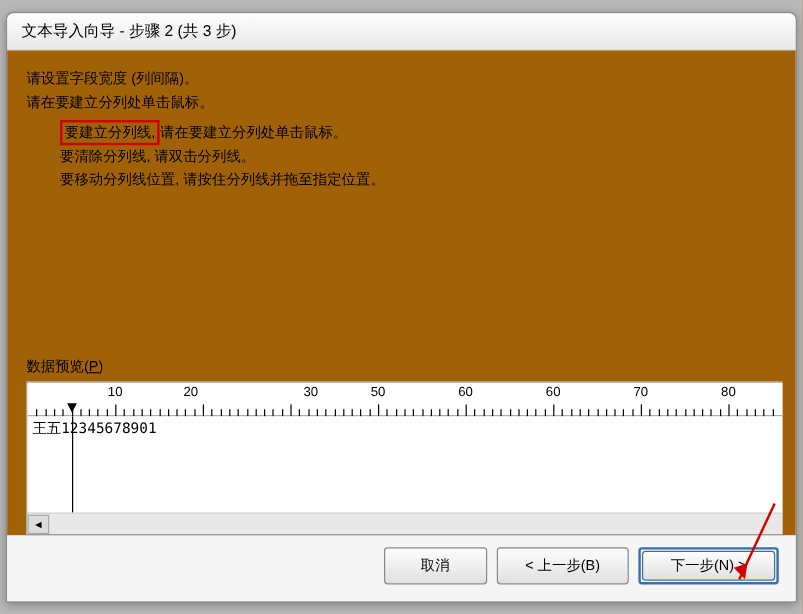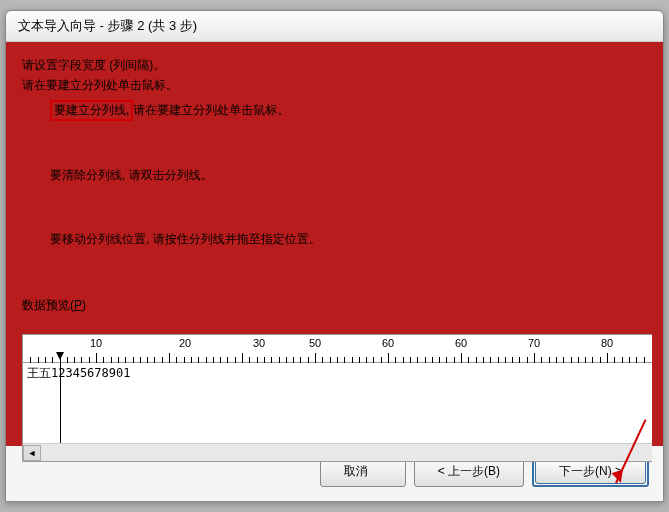--- a/index.html
+++ b/index.html
@@ -28,38 +28,38 @@
     .titlebar {
       padding: 6px 12px;
       background: linear-gradient(to bottom, #fdfdfd, #e8e8e8);
       border-bottom: 1px solid #ccc;
       border-radius: 6px 6px 0 0;
       font-size: 13px;
     }
     .dialog-body {
       flex: 1;
       padding: 14px 16px 0 16px;
-      background: #b91c1c;
+      background: #a16207;
       position: relative;
     }
     .instruction-line { margin-bottom: 2px; line-height: 1.5; }
     .indented { margin-left: 28px; margin-top: 6px; }
-    .sub-line { margin-left: 28px; line-height: 1.6; margin-top: 45px; }
+    .sub-line { margin-left: 28px; line-height: 1.6; }
     .highlight-box {
       border: 2px solid #d00000;
       padding: 0 2px;
       display: inline-block;
     }
     .preview-section {
       position: absolute;
       left: 16px;
       right: 0;
       top: 255px;
     }
-    .preview-label { margin-bottom: 20px; }
+    .preview-label { margin-bottom: 4px; }
     .preview-label u { text-decoration: underline; }
     .ruler-area {
       border: 1px solid #999;
       border-right: none;
       background: #fff;
       margin-top: 4px;
       width: 630px;
     }
     .ruler {
       position: relative;
@@ -122,21 +122,21 @@
     }
     .btn {
       min-width: 86px;
       padding: 3px 23px;
       background: linear-gradient(to bottom, #fdfdfd, #e0e0e0);
       border: 1px solid #888;
       border-radius: 3px;
       font-size: 12px;
       font-family: inherit;
       cursor: pointer;
-      text-align: left;
+      text-align: center;
     }
     .btn-next-wrap {
       border: 2px solid #3a6ea5;
       padding: 1px;
       border-radius: 3px;
     }
     .btn-next-wrap .btn { border-color: #3a6ea5; }
     .red-annot {
       position: absolute;
       bottom: 24px;
@@ -266,21 +266,21 @@
             <div class="ruler-tick small" style="left: 562.1px;"></div>
             <div class="ruler-tick small" style="left: 569.4px;"></div>
             <div class="ruler-tick small" style="left: 576.7px;"></div>
             <div class="ruler-tick" style="left: 584px;"></div>
             <div class="ruler-tick small" style="left: 591.3px;"></div>
             <div class="ruler-tick small" style="left: 598.6px;"></div>
             <div class="ruler-tick small" style="left: 605.9px;"></div>
             <div class="ruler-tick small" style="left: 613.2px;"></div>
             <div class="ruler-tick small" style="left: 620.5px;"></div>
             <div class="ruler-num" style="left: 73px;">10</div>
-            <div class="ruler-num" style="left: 162px;">20</div>
+            <div class="ruler-num" style="left: 136px;">20</div>
             <div class="ruler-num" style="left: 236px;">30</div>
             <div class="ruler-num" style="left: 292px;">50</div>
             <div class="ruler-num" style="left: 365px;">60</div>
             <div class="ruler-num" style="left: 438px;">60</div>
             <div class="ruler-num" style="left: 511px;">70</div>
             <div class="ruler-num" style="left: 584px;">80</div>
           </div>
         <div class="data-row">
           <span class="data-text">王五12345678901</span>
           <div class="break-line" id="break-line" style="left: 37.23px;">

